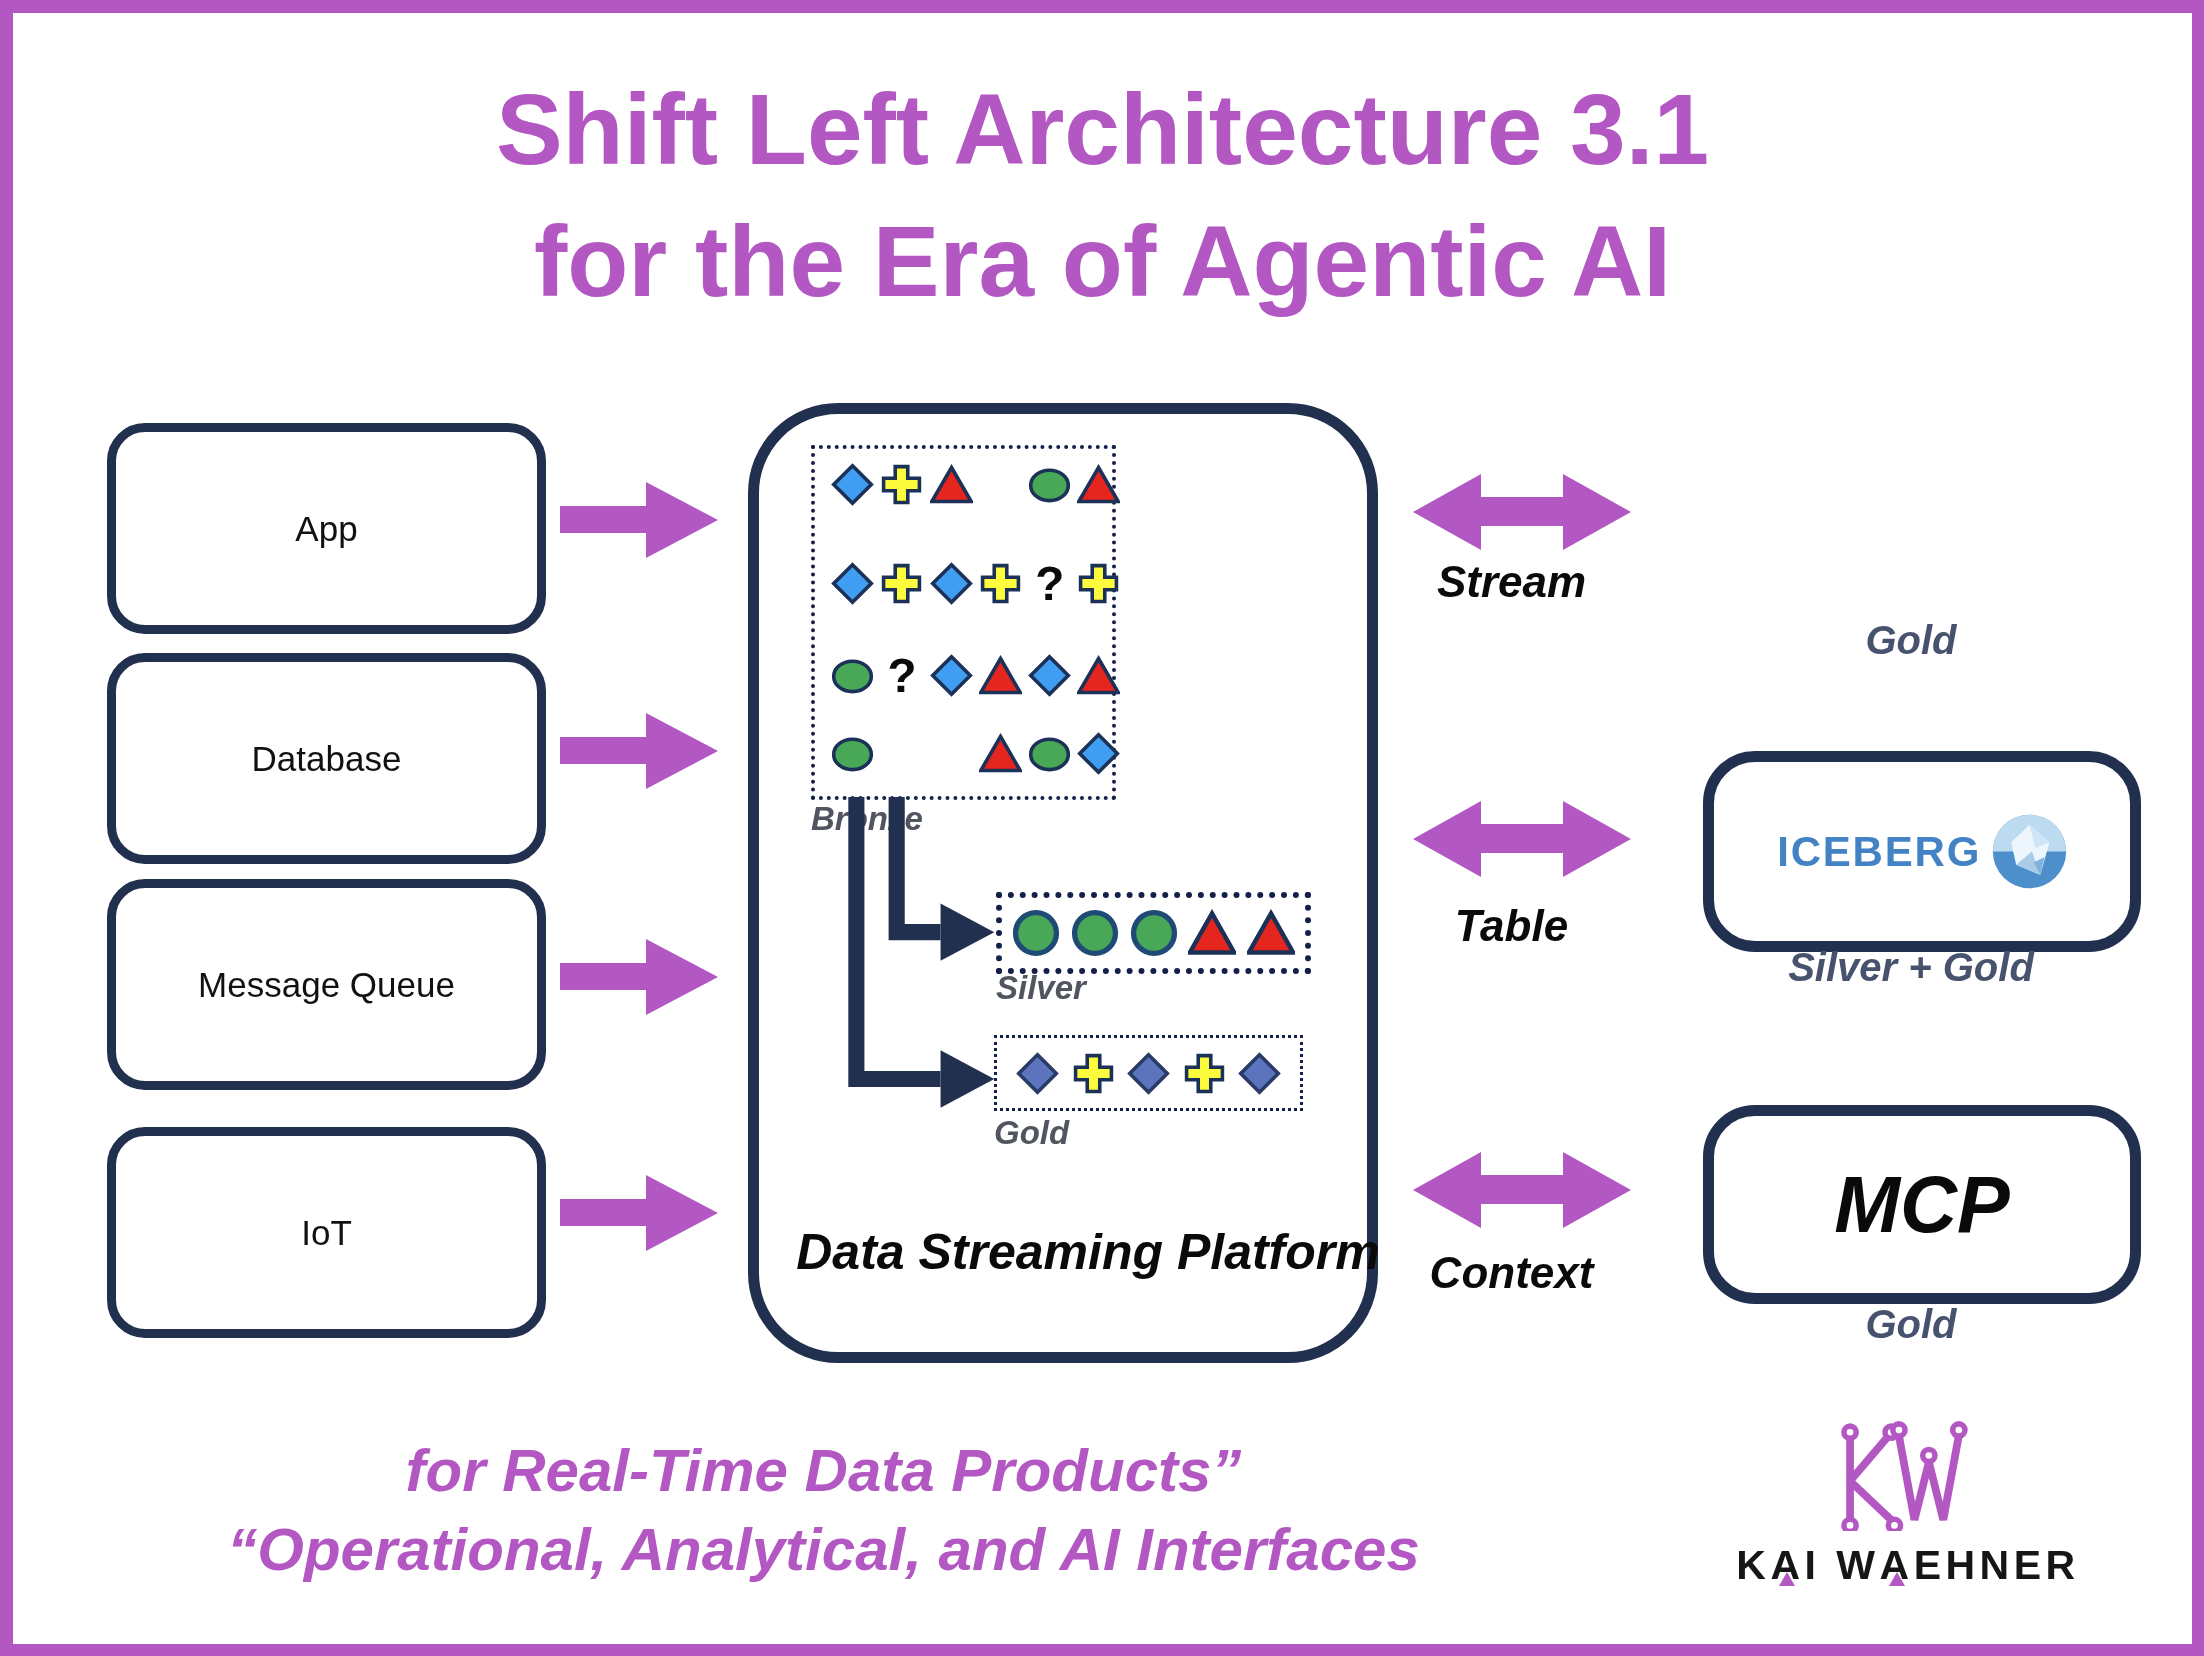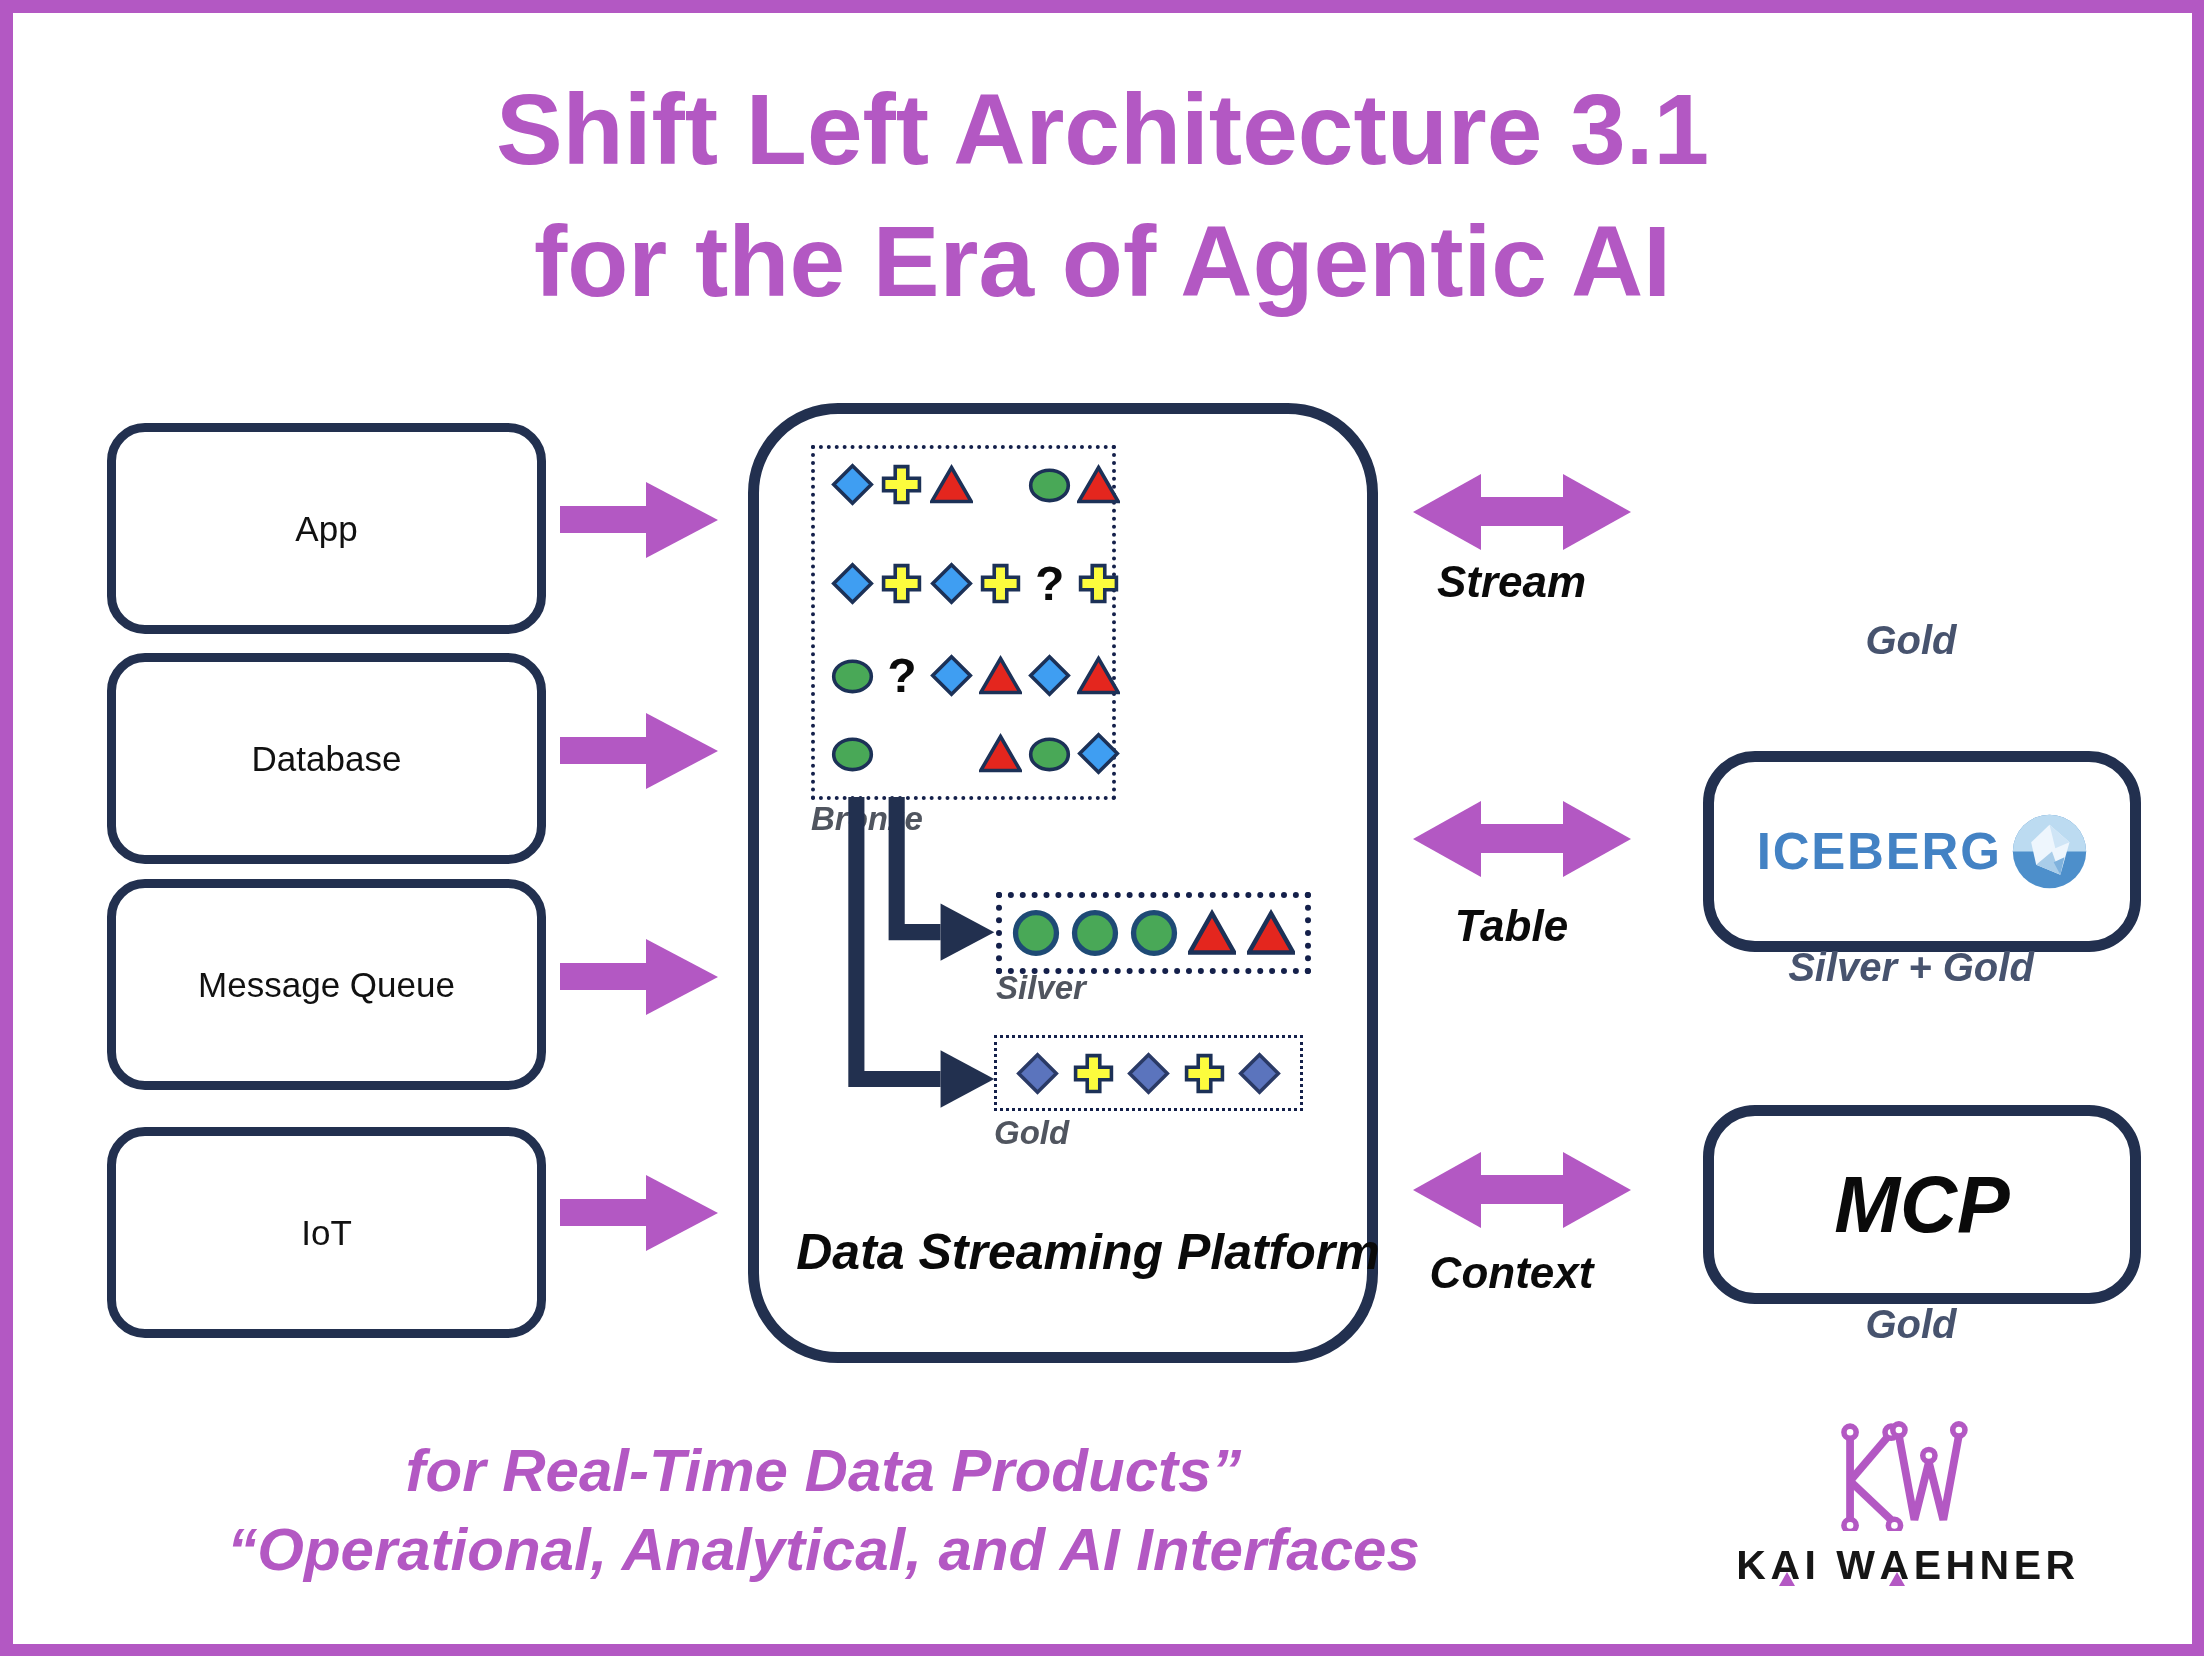--- a/index.html
+++ b/index.html
@@ -53,21 +53,21 @@
   .if-label{position:absolute;text-align:center;font-size:44px;font-style:italic;font-weight:600;color:#0a0a0a;}
 
   
   .tgt-box{position:absolute;left:1703px;width:416px;border:11.6px solid var(--navy);border-radius:52px;
            background:#fff;display:flex;align-items:center;justify-content:center;}
   .badge{position:absolute;left:1703px;width:416px;text-align:center;font-style:italic;font-weight:600;
          font-size:40px;color:var(--badge_label);}
   .kafka-wrap{display:flex;align-items:center;gap:23px;}
   .kafka-text{font-size:79px;font-weight:bold;color:#0a0a0a;letter-spacing:0.9px;}
   .iceberg-wrap{display:flex;align-items:center;gap:10.7px;}
-  .iceberg-text{font-size:51px;font-weight:bold;color:var(--iceberg_blue);letter-spacing:1.8px;}
+  .iceberg-text{font-size:42px;font-weight:bold;color:var(--iceberg_blue);letter-spacing:1.8px;}
   .mcp-text{font-size:79px;font-style:italic;font-weight:600;color:#0a0a0a;}
 
   
   .quote{position:absolute;left:116px;top:1431px;width:1415px;text-align:center;line-height:1.32;
          font-size:60px;font-weight:bold;font-style:italic;color:var(--accent);}
 
   
   .brand-mono{position:absolute;left:1829px;top:1420px;}
   .brand-word{position:absolute;left:1684px;top:1542px;width:448px;text-align:center;
               font-size:41px;font-weight:bold;letter-spacing:4.5px;color:#161616;white-space:nowrap;}

